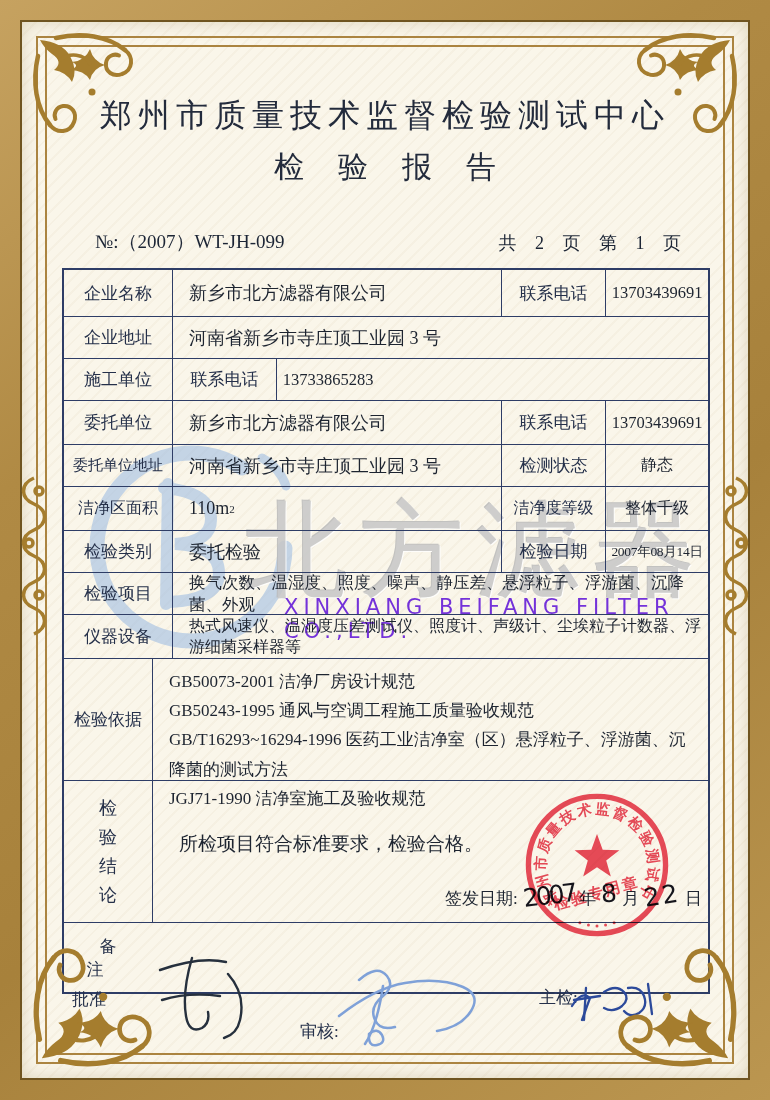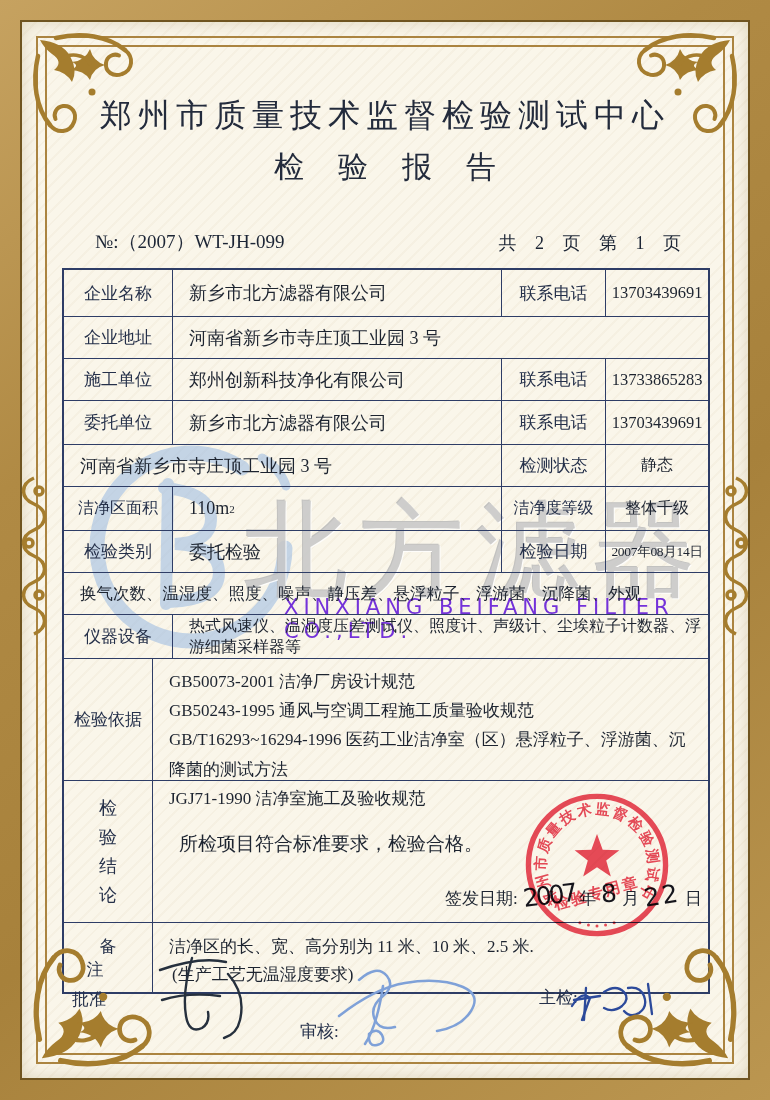--- a/index.html
+++ b/index.html
@@ -129,33 +129,33 @@
       <div class="cell val2 phone">13703439691</div>
     </div>
 
     <div class="trow" style="height:42px">
       <div class="cell lbl">企业地址</div>
       <div class="cell val">河南省新乡市寺庄顶工业园 3 号</div>
     </div>
 
     <div class="trow" style="height:42px">
       <div class="cell lbl">施工单位</div>
-      <div class="cell val">郑州创新科技净化有限公司</div>
       <div class="cell lbl2">联系电话</div>
       <div class="cell val2 phone">13733865283</div>
     </div>
 
     <div class="trow" style="height:44px">
       <div class="cell lbl">委托单位</div>
       <div class="cell val">新乡市北方滤器有限公司</div>
       <div class="cell lbl2">联系电话</div>
       <div class="cell val2 phone">13703439691</div>
     </div>
 
     <div class="trow" style="height:42px">
+      <div class="cell lbl" style="font-size:15px">委托单位地址</div>
       <div class="cell val">河南省新乡市寺庄顶工业园 3 号</div>
       <div class="cell lbl2">检测状态</div>
       <div class="cell val2">静态</div>
     </div>
 
     <div class="trow" style="height:44px">
       <div class="cell lbl" style="font-size:16px">洁净区面积</div>
       <div class="cell val">
         <span>110m</span>
           <sup>2</sup>
@@ -165,20 +165,21 @@
     </div>
 
     <div class="trow" style="height:42px">
       <div class="cell lbl">检验类别</div>
       <div class="cell val">委托检验</div>
       <div class="cell lbl2">检验日期</div>
       <div class="cell val2 date">2007年08月14日</div>
     </div>
 
     <div class="trow" style="height:42px">
+      <div class="cell lbl">检验项目</div>
       <div class="cell val small-val">换气次数、温湿度、照度、噪声、静压差、悬浮粒子、浮游菌、沉降菌、外观</div>
     </div>
 
     <div class="trow" style="height:44px">
       <div class="cell lbl">仪器设备</div>
       <div class="cell val small-val" style="font-size:16px">热式风速仪、温湿度压差测试仪、照度计、声级计、尘埃粒子计数器、浮游细菌采样器等</div>
     </div>
 
     <div class="trow" style="height:122px">
       <div class="cell lbl narrow">检验依据</div>
@@ -200,24 +201,20 @@
       <div class="cell concl-val">
         <span>所检项目符合标准要求，检验合格。</span>
         <div class="issue-line">
           <span>签发日期:</span><span class="hw hw-y">2007</span><span>年</span><span class="hw hw-m">8</span><span>月</span><span class="hw hw-d">22</span><span>日</span>
         </div>
       </div>
     </div>
 
     <div class="trow" style="height:70px">
       <div class="cell lbl narrow remark-lbl">备注</div>
-      <div class="cell remark-val">
-        <div>洁净区的长、宽、高分别为 11 米、10 米、2.5 米.</div>
-        <div style="margin-left:3px">(生产工艺无温湿度要求)</div>
-      </div>
     </div>
 
   </div>
 
   <div class="sign-label" style="left:72px; top:988px">批准</div>
   <div class="sign-label" style="left:300px; top:1020px">审核:</div>
   <div class="sign-label" style="left:539px; top:986px">主检:</div>
 
   <svg class="sig" style="left:132px; top:948px" width="140" height="100" viewBox="0 0 140 100">
     <g fill="none" stroke="#26303d" stroke-width="2.4" stroke-linecap="round">

